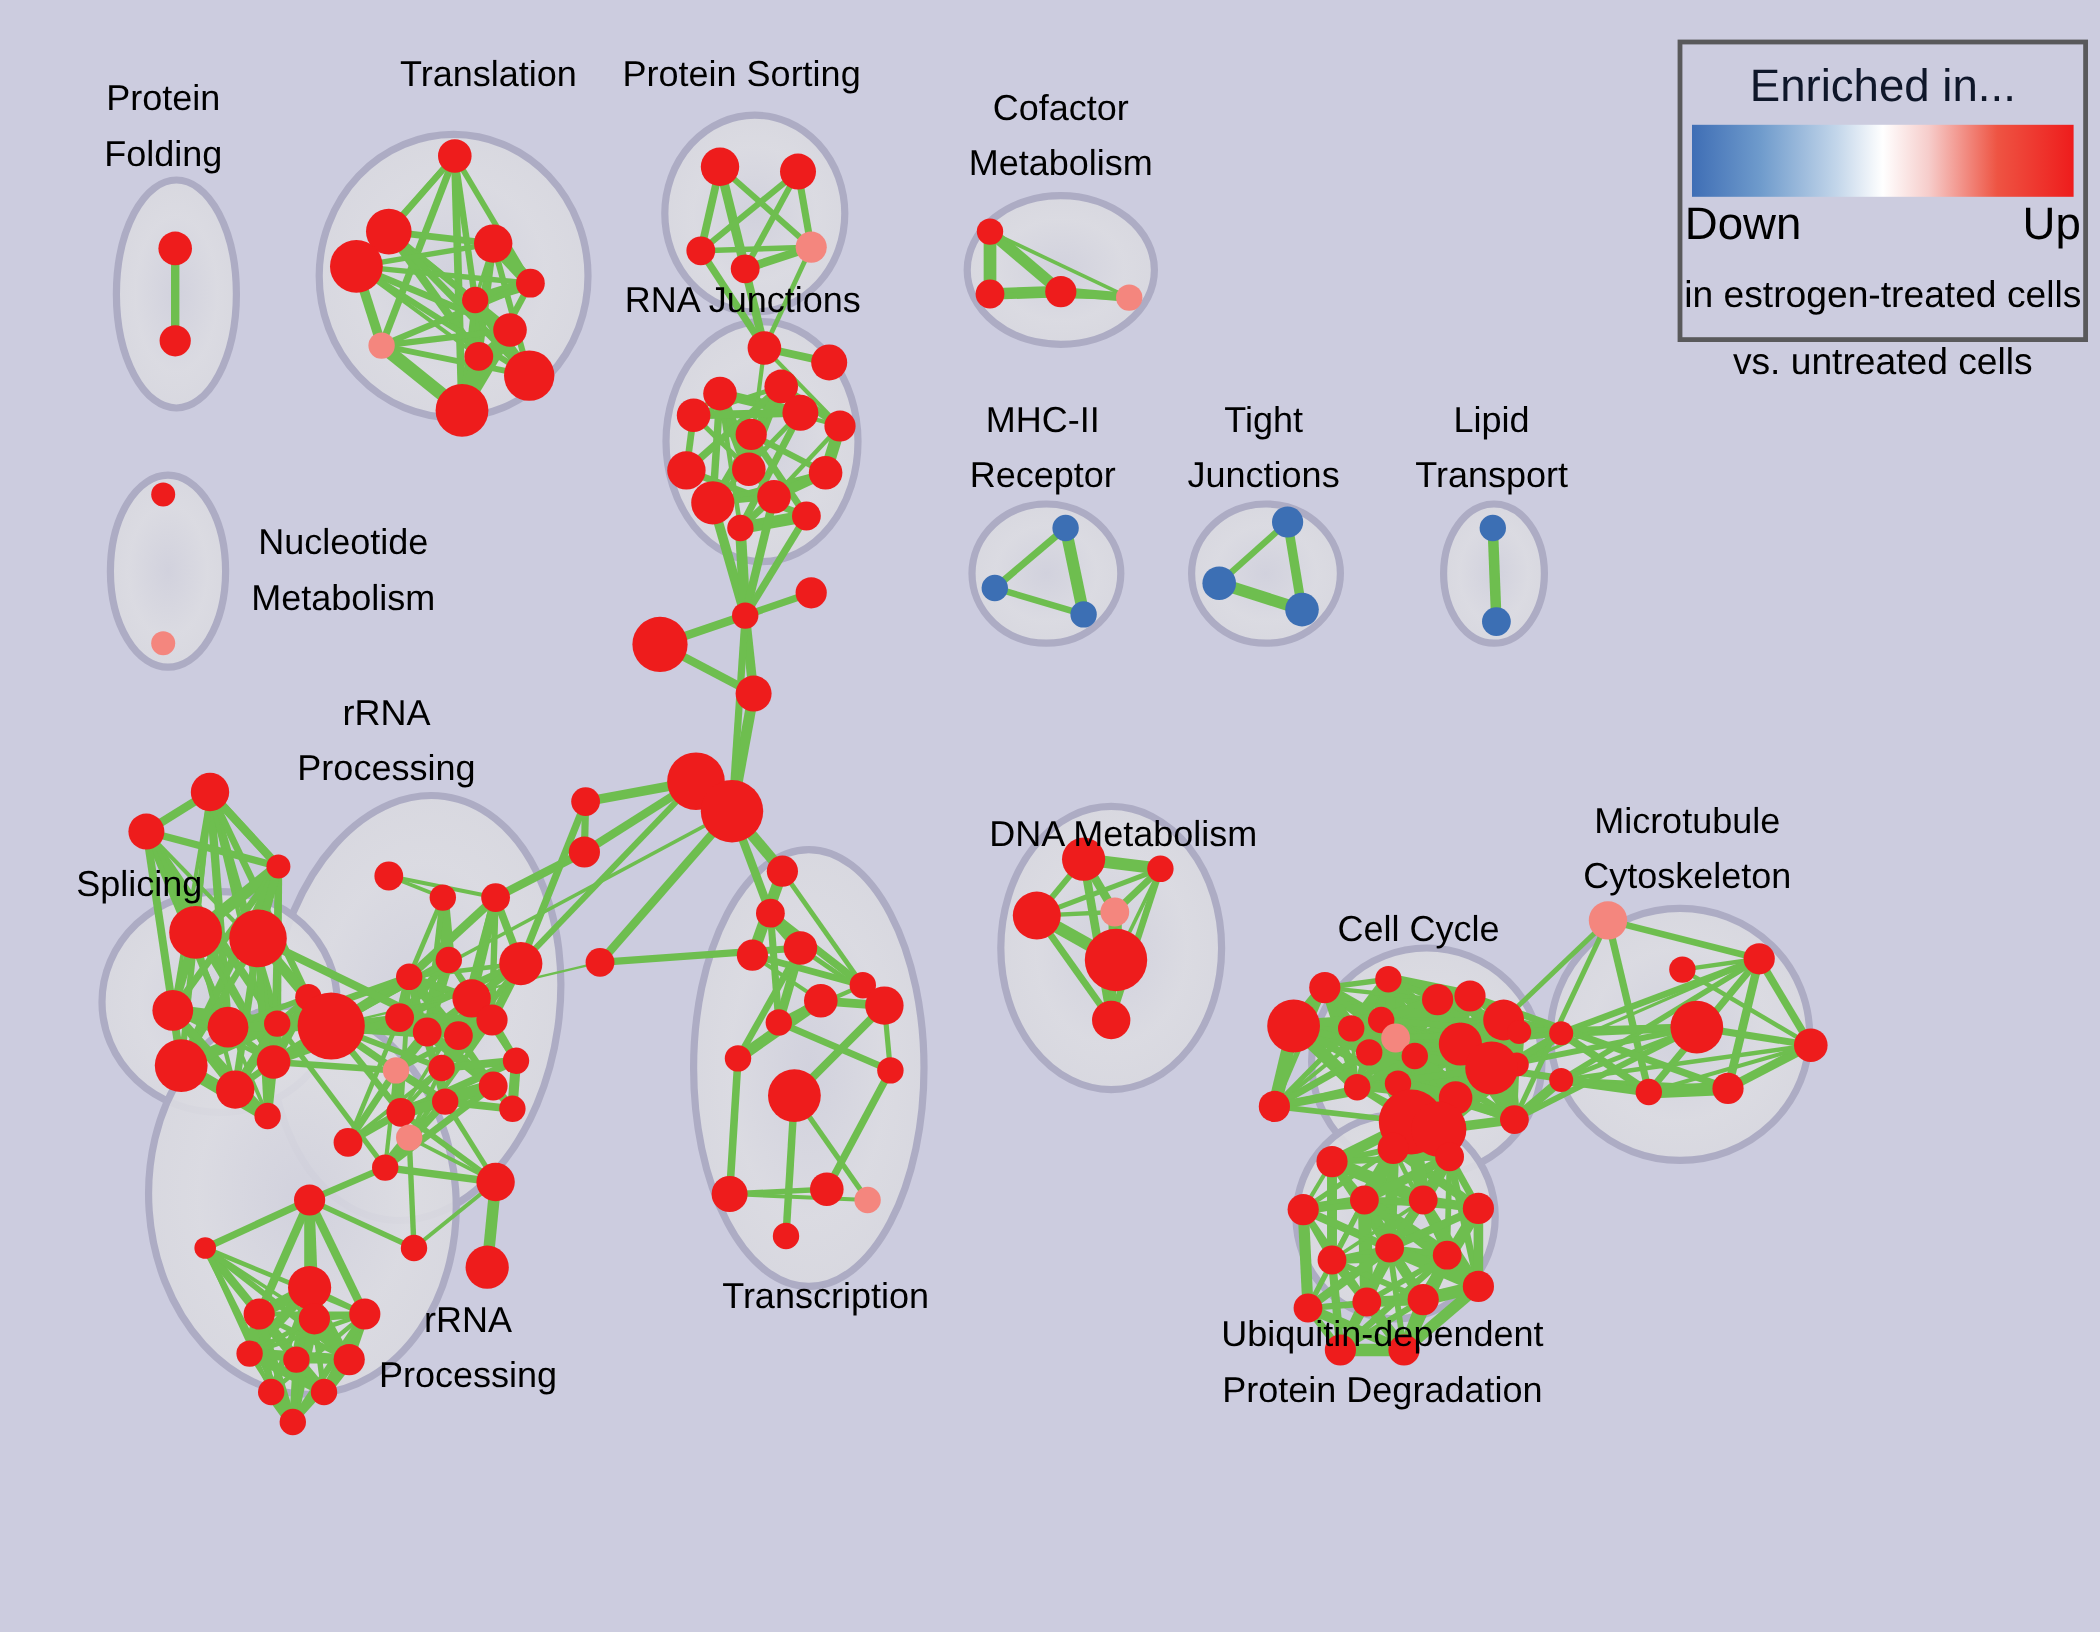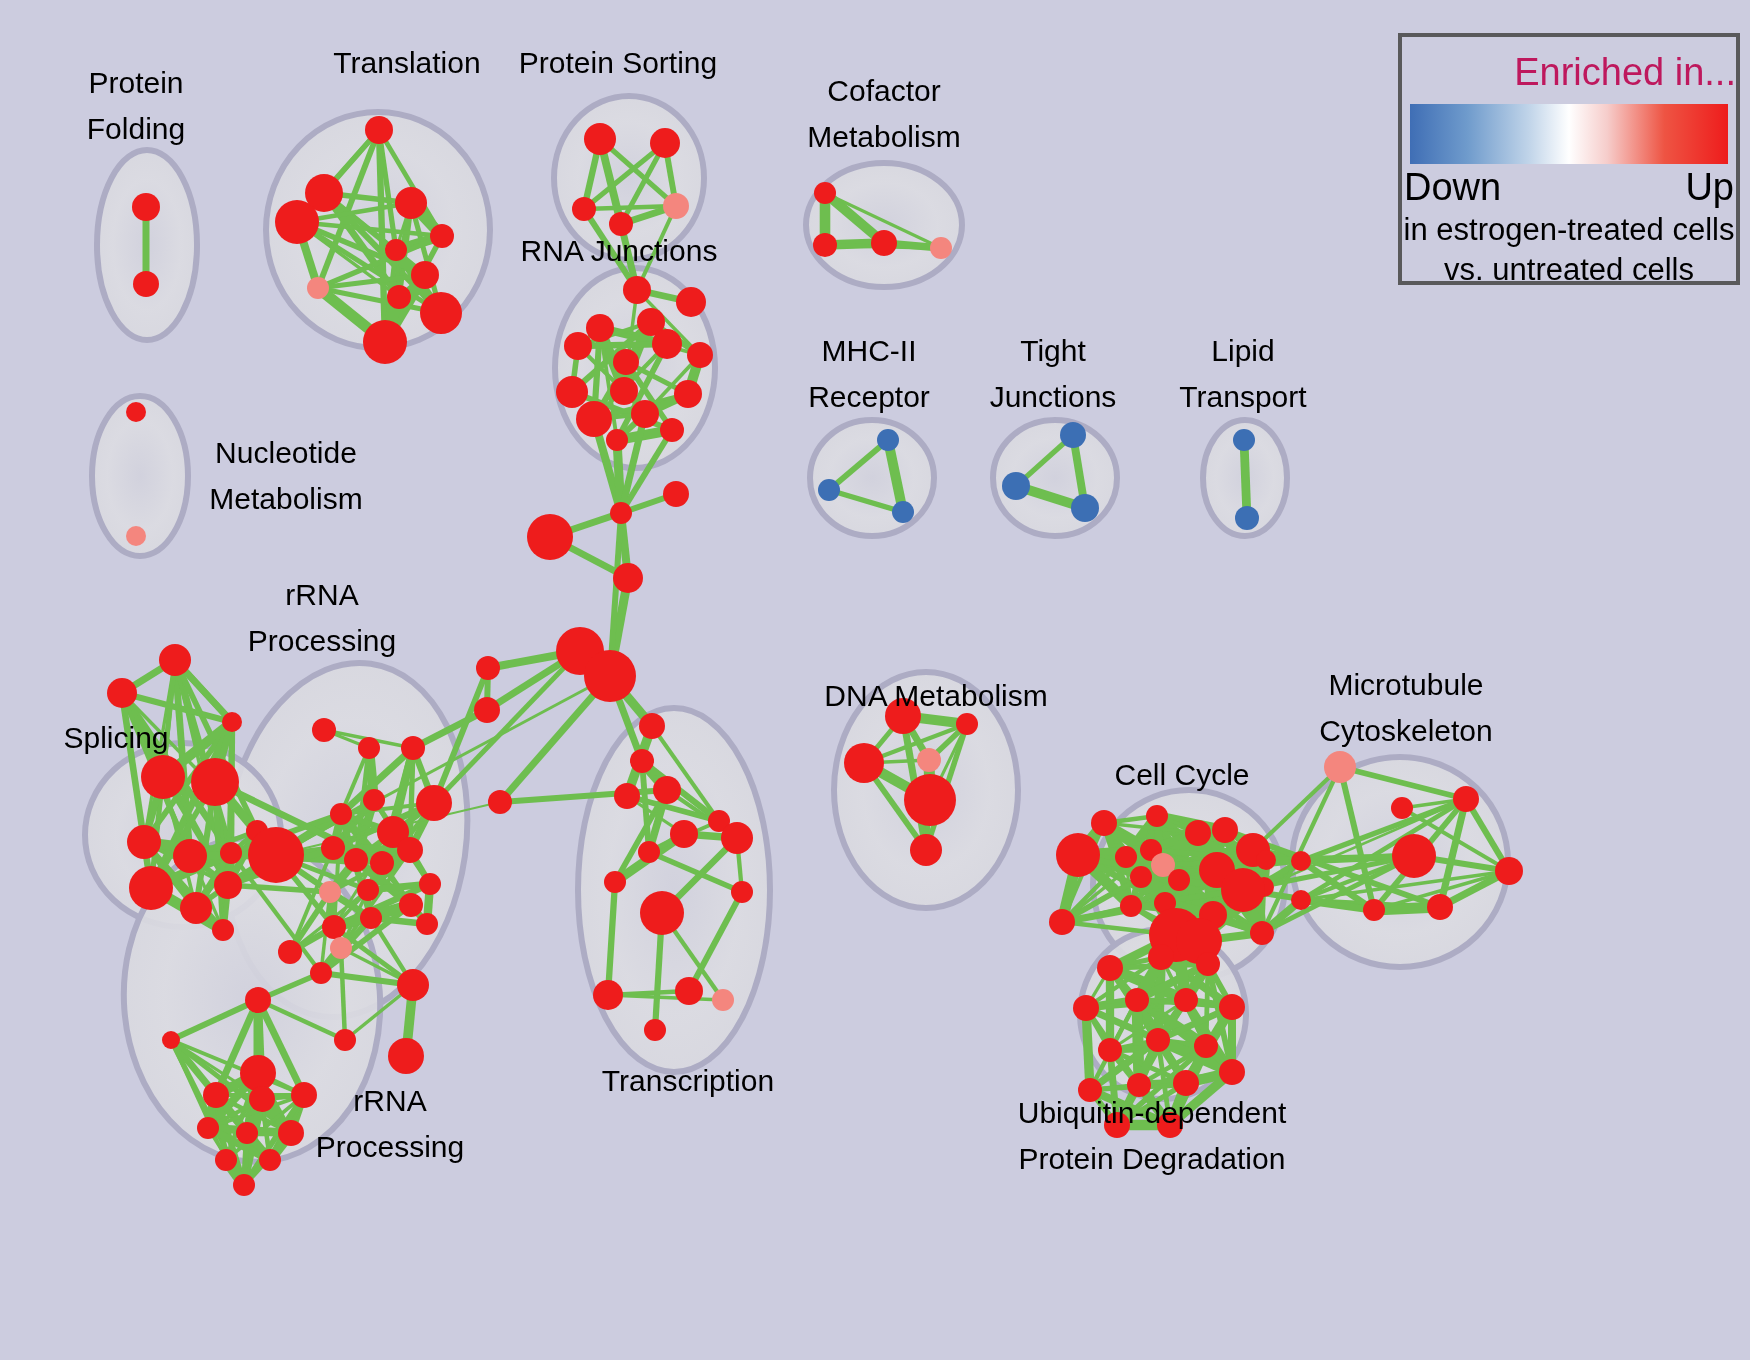--- a/index.html
+++ b/index.html
@@ -3,25 +3,25 @@
 <meta charset="utf-8">
 <style>
   html,body{margin:0;padding:0;background:#ffffff;}
   body{font-family:"Liberation Sans", sans-serif;}
   #stage{position:relative;width:1750px;height:1360px;overflow:hidden;background:#ccccdf;}
   #net{position:absolute;left:0;top:0;width:1750px;height:1360px;}
   .lbl{position:absolute;color:#000;font-family:"Liberation Sans", sans-serif;
        font-size:30px;line-height:46px;white-space:pre-line;text-align:center;
        transform:translate(-50%,0);font-weight:400;}
   #legend{position:absolute;box-sizing:border-box;border:4px solid #59595b;background:#ccccdf;}
-  #legend .ltitle{text-align:right;font-size:38px;color:#be185d;margin-top:14px;}
+  #legend .ltitle{text-align:center;font-size:38px;color:#0f172a;margin-top:14px;}
   #bar{height:60px;margin:10px auto 0 auto;width:318px;
        background:linear-gradient(to right,#3f6eb5 0%,#6f9bcc 18%,#c3d6ea 38%,#ffffff 50%,#f6cdcb 62%,#ee5443 80%,#ee1c1c 100%);}
   .lrow{display:flex;justify-content:space-between;width:330px;margin:2px auto 0 auto;font-size:38px;gap:45px;}
-  .lsub{text-align:center;font-size:31px;line-height:38px;margin-top:2px;}
+  .lsub{text-align:center;font-size:31px;line-height:38px;margin-top:18px;}
 </style>
 </head>
 <body>
 
 <div id="stage">
 
   <svg id="net" viewBox="0 0 1750 1360">
     <defs>
       <radialGradient id="cg" cx="50%" cy="50%" r="62%">
         <stop offset="0%" stop-color="#d2d2dd"></stop>

